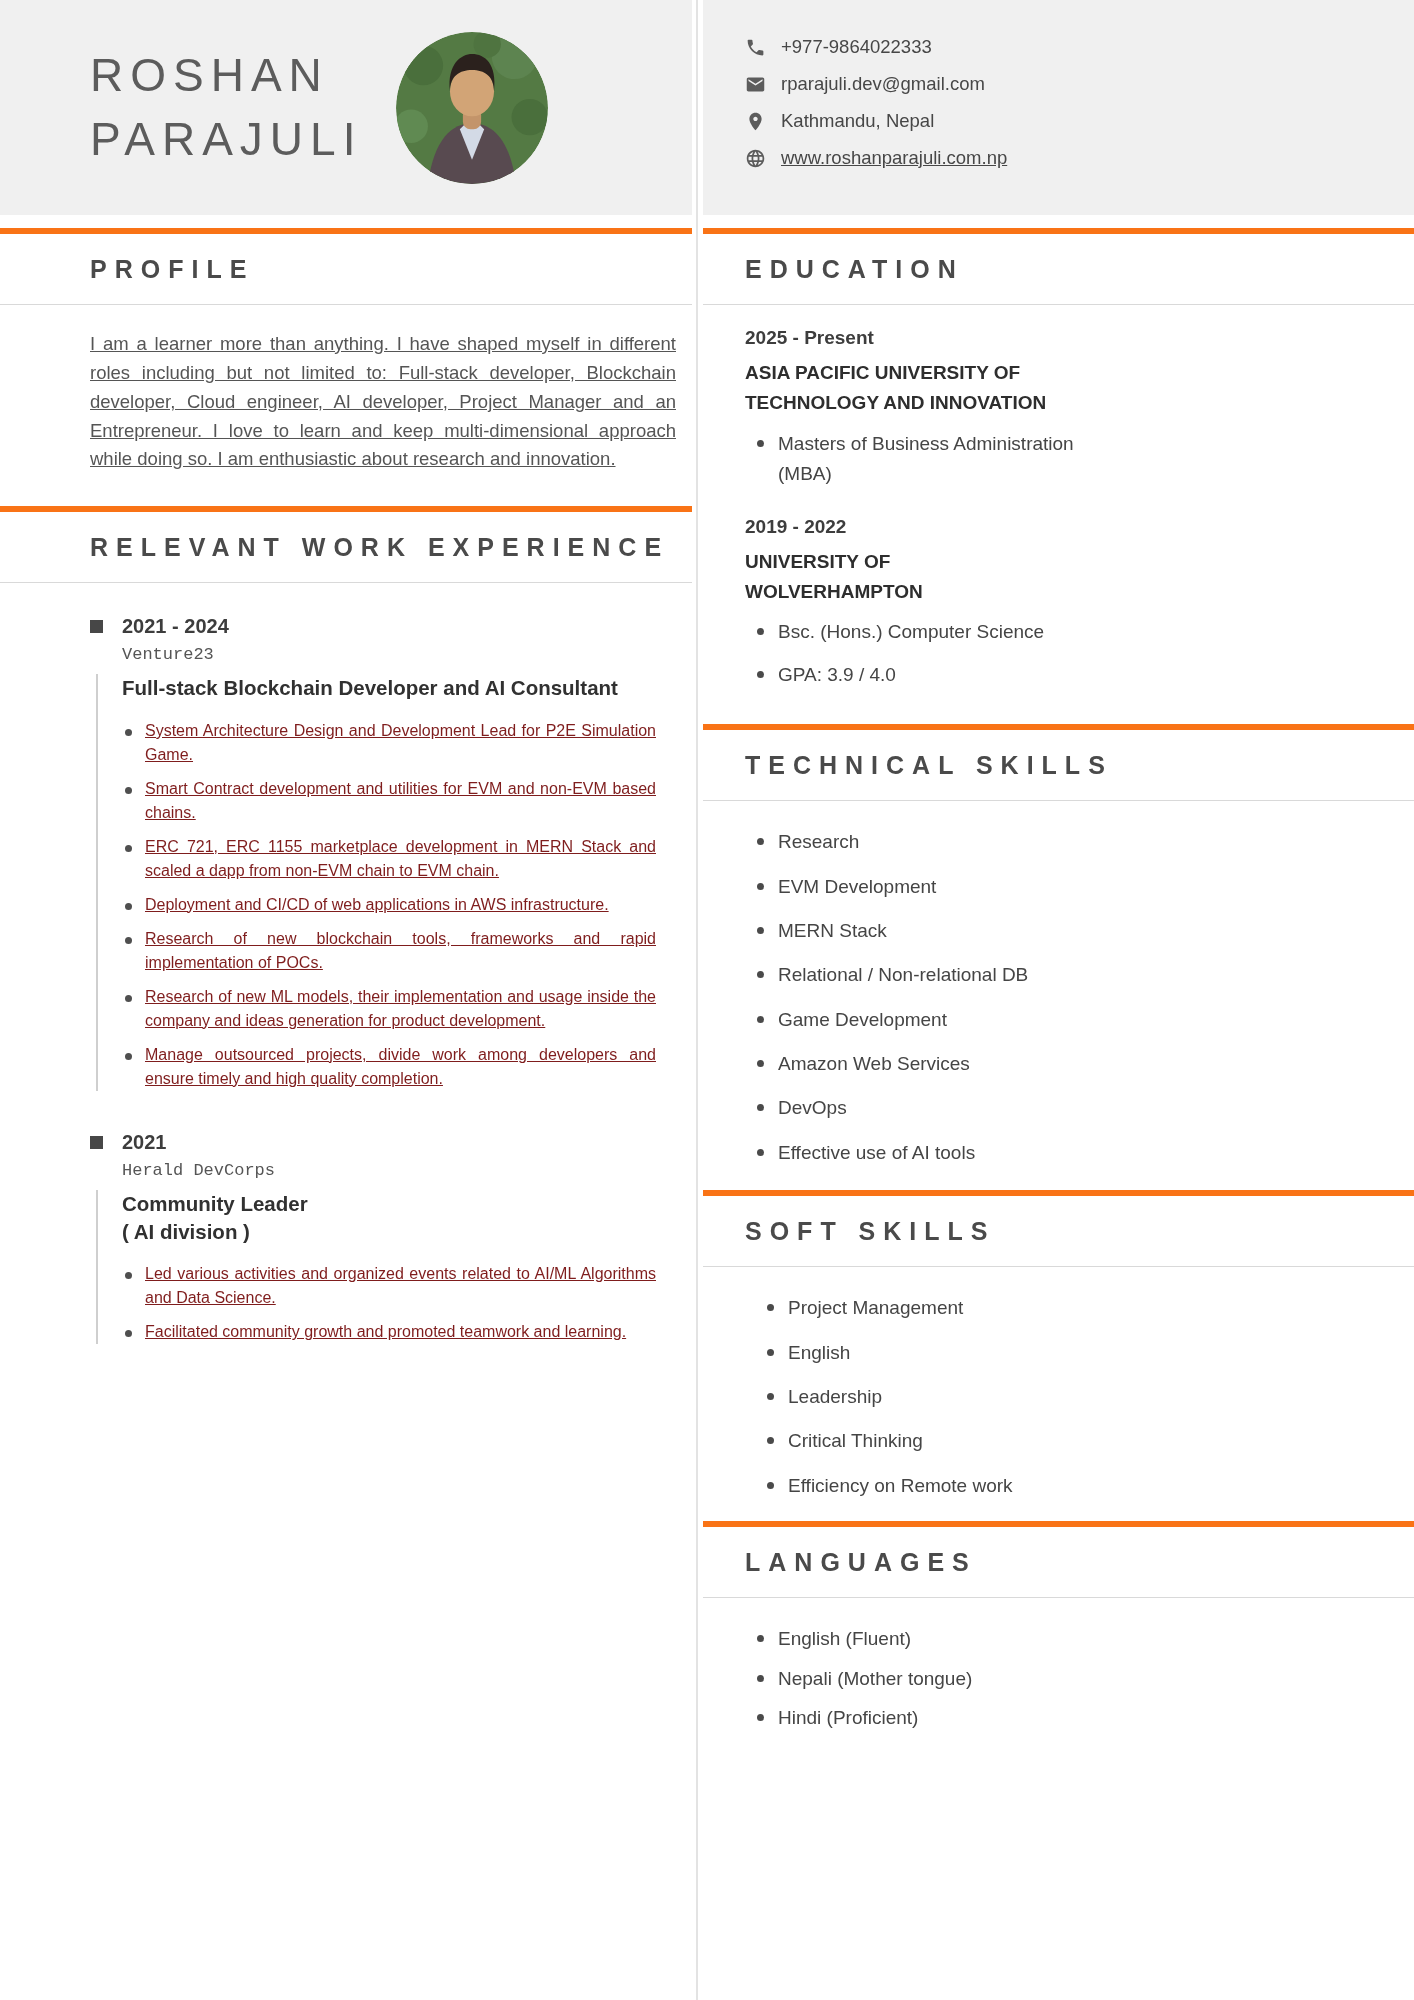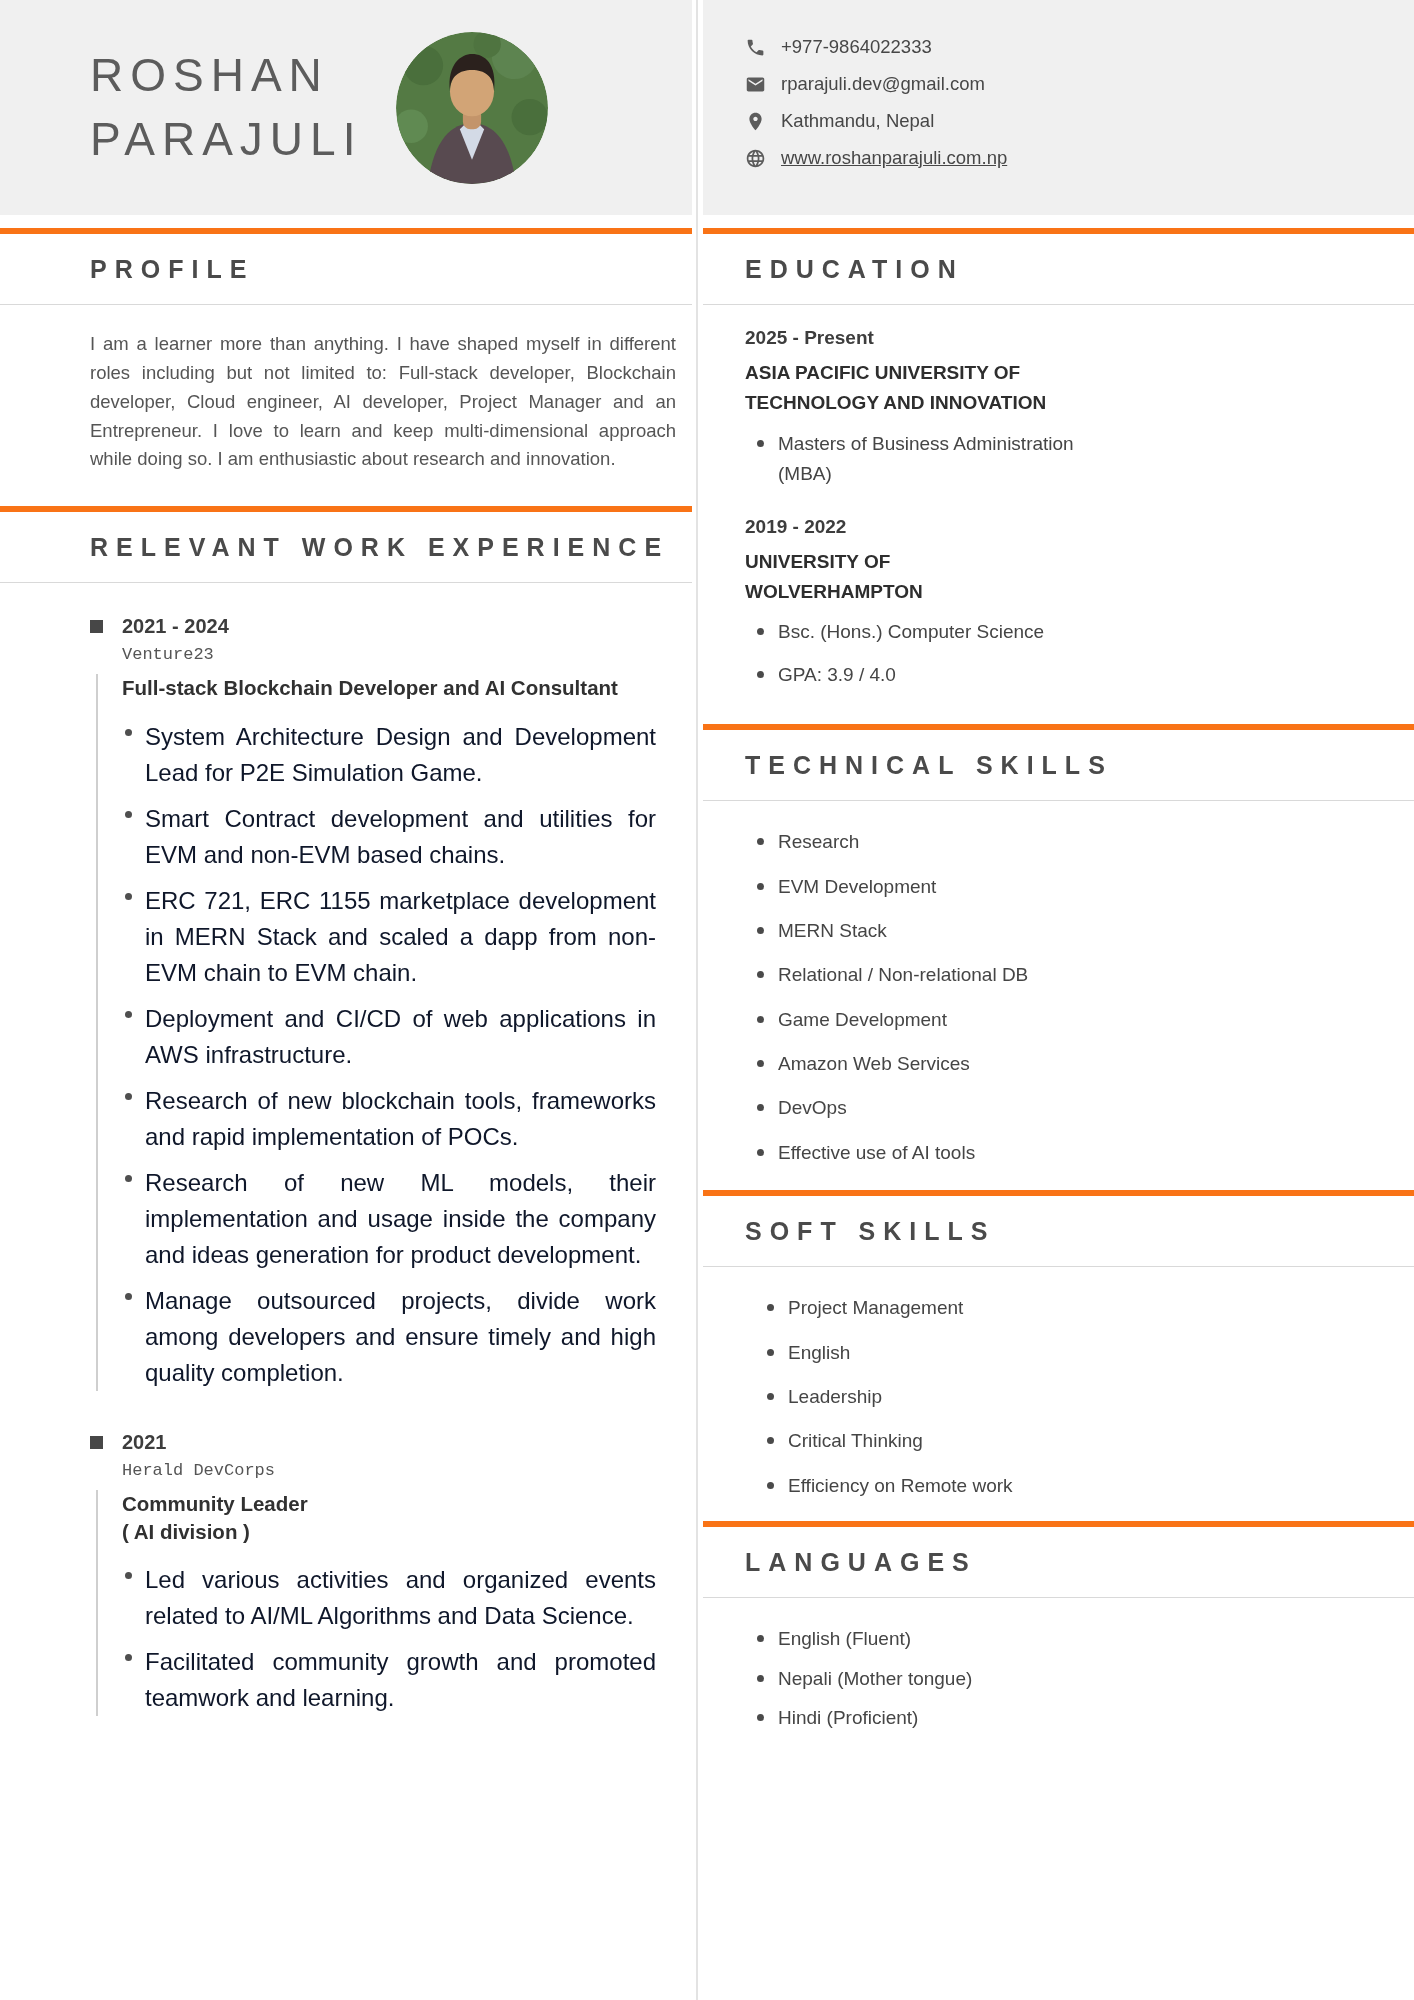--- a/index.html
+++ b/index.html
@@ -29,33 +29,33 @@
 
   
   .section-head { border-top:6px solid #f97316; border-bottom:1px solid #d9d9d9; padding:21px 0 20px 0; background:#fff; }
   .section-head h2 { font-size:25px; font-weight:700; letter-spacing:8px; color:#4a4a4a; }
   .sh-left { margin-top:13px; }
   .sh-left h2 { padding-left:90px; }
   .sh-right { margin-top:13px; }
   .sh-right h2 { padding-left:42px; }
 
   
-  .profile-text { margin:25px 16px 0 90px; font-size:18.5px; line-height:1.56; color:#555; text-align:justify; }
+  .profile-text { margin:25px 16px 0 90px; font-size:18.5px; line-height:1.56; color:#555; text-align:justify;text-decoration:underline; }
   .sh-experience { margin-top:32px; }
 
   .job { margin:32px 36px 0 90px; }
   .job-2 { margin-top:40px; }
   .period-row { display:flex; align-items:center; gap:19px; }
   .square { width:13px; height:13px; background:#474747; flex:0 0 auto; }
   .period { font-size:20px; font-weight:700; color:#3d3d3d; }
   .company { margin:7px 0 10px 32px; font-family:"Liberation Mono", monospace; font-size:17px; color:#555; }
   .job-body { margin-left:6px; border-left:2px solid #cfcfcf; padding-left:24px; }
   .job-title { font-size:20.5px; font-weight:700; color:#313131; line-height:1.38; }
   .bullets { list-style:none; margin-top:16px; }
-  .bullets li { position:relative; padding-left:23px; margin-bottom:10px; font-size:24px; line-height:1.5; color:#0f172a; text-align:justify; }
+  .bullets li { position:relative; padding-left:23px; margin-bottom:10px; font-size:16px; line-height:1.5; color:#7f1d1d; text-align:justify;text-decoration:underline; }
   .bullets li::before { content:""; position:absolute; left:3px; top:10px; width:7px; height:7px; border-radius:50%; background:#4f4f4f; }
 
   
   .r-content { padding-left:42px; padding-right:70px; }
   .edu-entry { margin-top:22px; }
   .edu-period { font-size:19px; font-weight:700; color:#3d3d3d; margin-bottom:9px; }
   .edu-school { width:310px; font-size:19px; font-weight:700; color:#2e2e2e; line-height:1.6; text-transform:uppercase; }
   .r-list { list-style:none; margin:10px 0 0 12px; width:320px; }
   .r-list li { position:relative; padding-left:21px; margin-bottom:12px; font-size:19px; line-height:1.6; color:#454545; }
   .r-list li::before { content:""; position:absolute; left:0; top:11px; width:7px; height:7px; border-radius:50%; background:#4a4a4a; }

